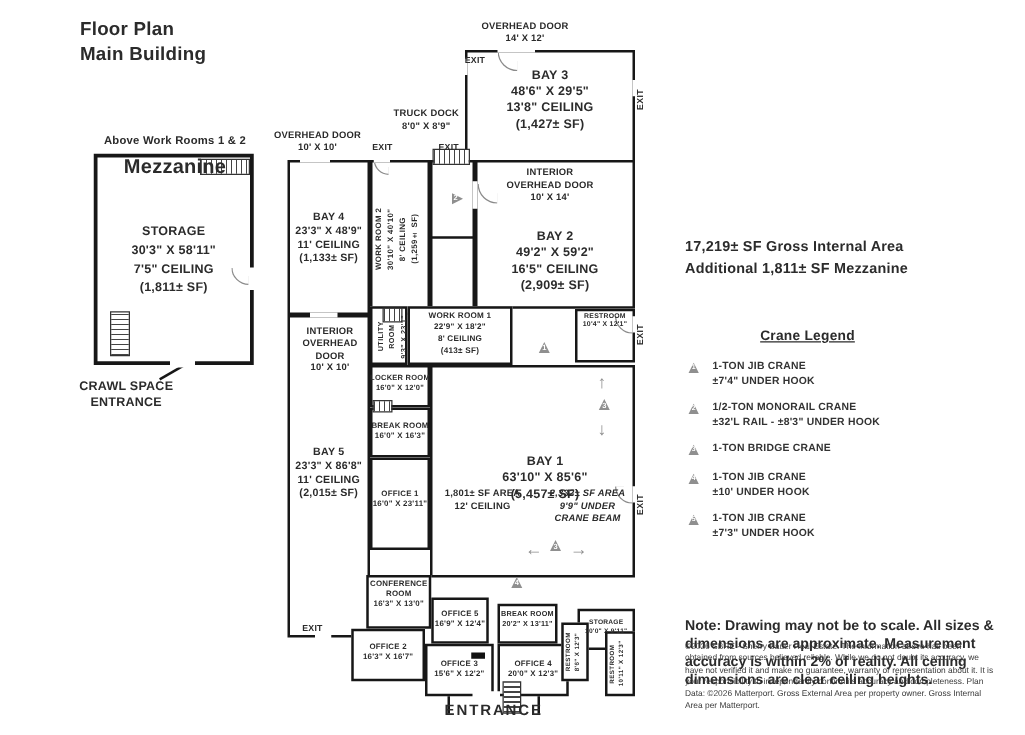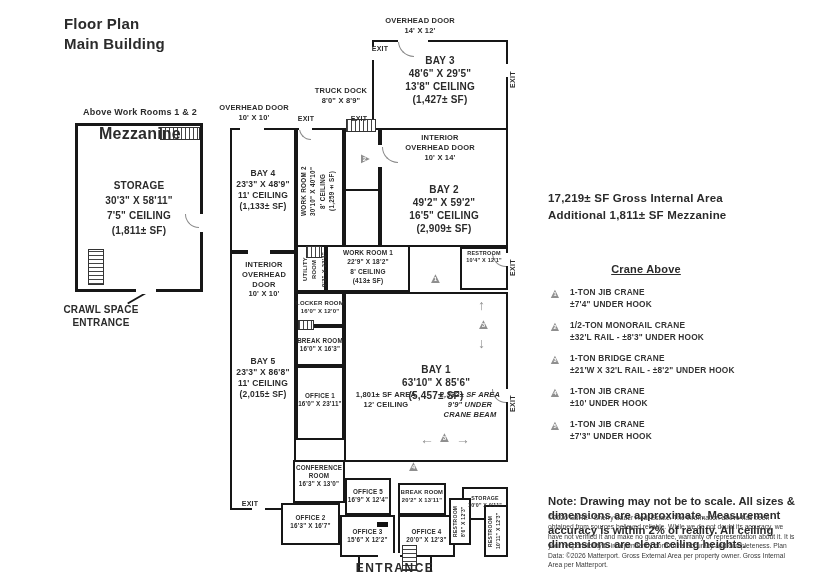--- a/index.html
+++ b/index.html
@@ -271,21 +271,21 @@
 <div class="tri" style="left:406px;top:458px;">
   <span class="g">▲</span>
   <span class="n">4</span>
 </div>
 
 <div class="lbl" style="left:548px;top:190px;width:272px;text-align:left;font-size:11.5px;line-height:1.5;">
   <span>17,219± SF Gross Internal Area</span>
   <span>Additional 1,811± SF Mezzanine</span>
 </div>
 
-<div class="lbl" style="left:586px;top:262px;width:120px;font-size:11px;text-decoration:underline;">Crane Above</div>
+<div class="lbl" style="left:586px;top:262px;width:120px;font-size:11px;text-decoration:underline;">Crane Legend</div>
 <div class="abs" style="left:548px;top:286px;width:268px;">
   <div class="legend-row">
     <div class="legend-tri">
         <span class="g">▲</span>
         <span class="n">1</span>
       </div>
     <div class="legend-text">
         <span style="display:block;">1-TON JIB CRANE</span>
         <span style="display:block;">±7'4" UNDER HOOK</span>
       </div>
@@ -300,21 +300,20 @@
         <span style="display:block;">±32'L RAIL - ±8'3" UNDER HOOK</span>
       </div>
   </div>
   <div class="legend-row">
     <div class="legend-tri">
         <span class="g">▲</span>
         <span class="n">3</span>
       </div>
     <div class="legend-text">
         <span style="display:block;">1-TON BRIDGE CRANE</span>
-        <span style="display:block;">±21'W X 32'L RAIL - ±8'2" UNDER HOOK</span>
       </div>
   </div>
   <div class="legend-row">
     <div class="legend-tri">
         <span class="g">▲</span>
         <span class="n">4</span>
       </div>
     <div class="legend-text">
         <span style="display:block;">1-TON JIB CRANE</span>
         <span style="display:block;">±10' UNDER HOOK</span>

